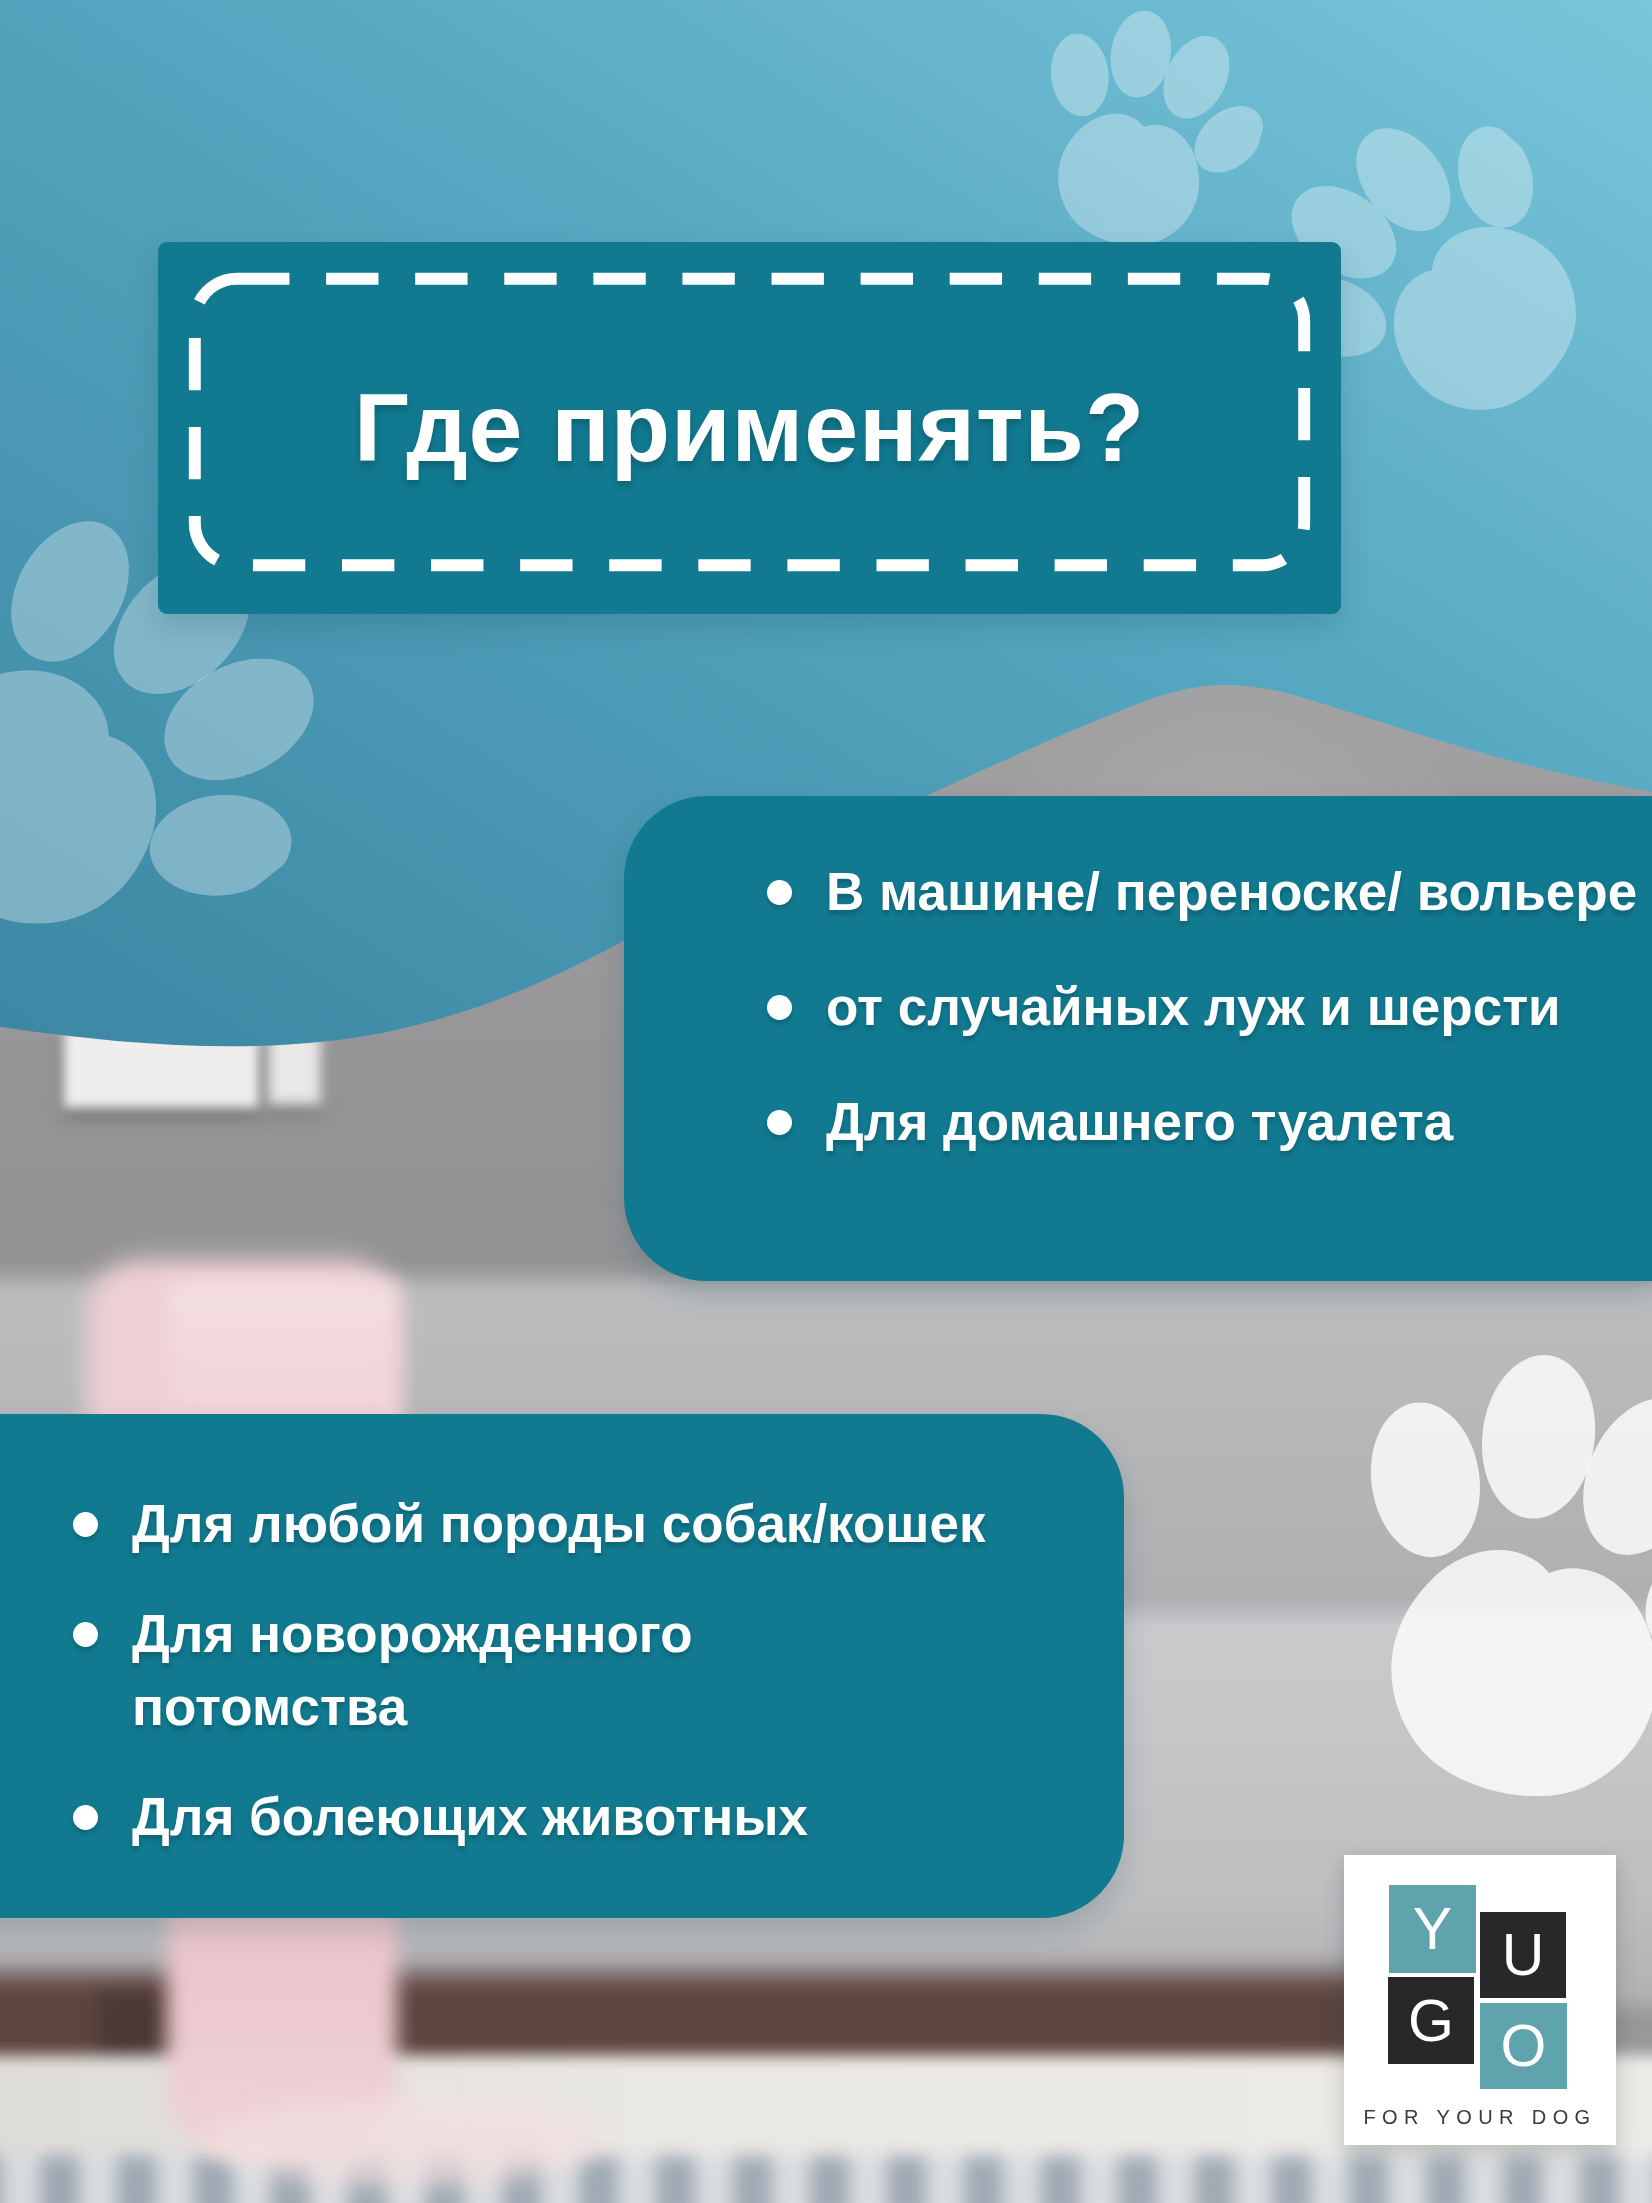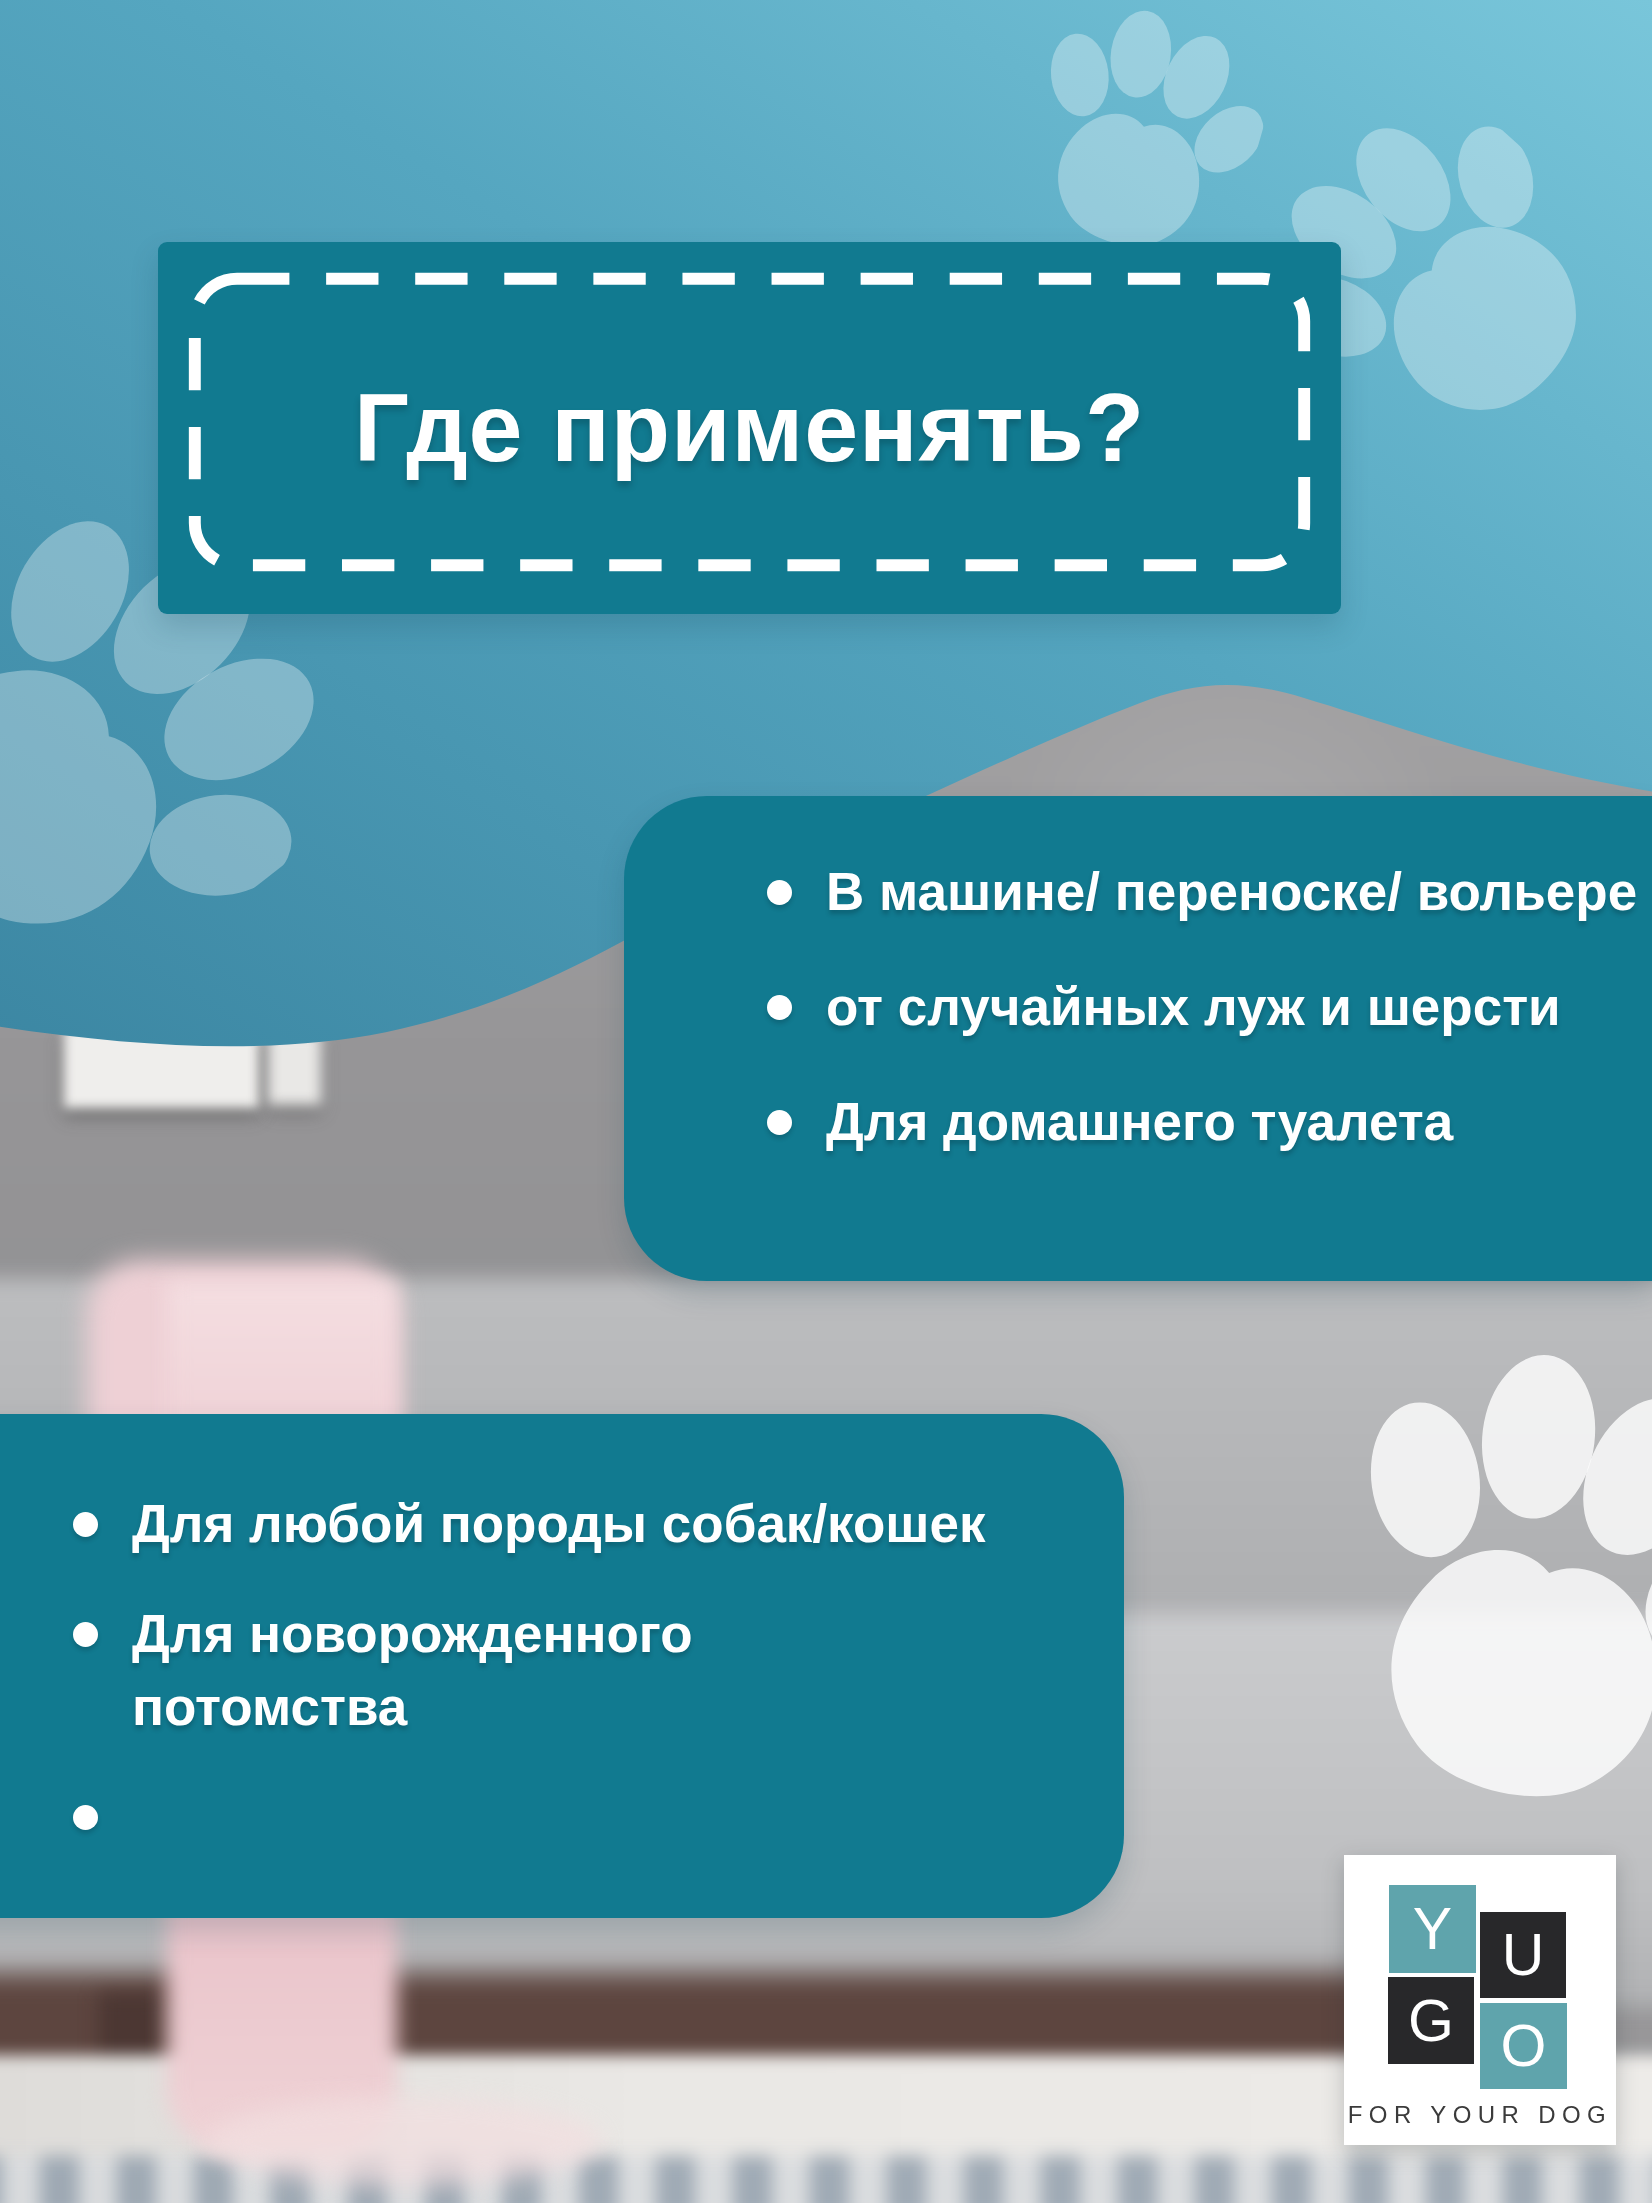--- a/index.html
+++ b/index.html
@@ -68,21 +68,21 @@
     box-shadow:0 7.3px 20px rgba(40,50,55,.25);}
   .logo-sq{position:absolute;display:flex;align-items:center;justify-content:center;
     color:#fff;font-size:59px;font-weight:400;}
   .sq-teal{background:#5fa4ac;}
   .sq-dark{background:#28282a;}
   .sq-y{left:45px;top:30px;width:87px;height:88px;}
   .sq-u{left:136px;top:57px;width:86px;height:86px;}
   .sq-g{left:44px;top:122px;width:86px;height:87px;}
   .sq-o{left:136px;top:148px;width:87px;height:86px;}
   .logo-tagline{position:absolute;left:0;bottom:16.5px;width:100%;text-align:center;
-    color:#3b3b3b;font-size:24px;letter-spacing:6.4px;font-weight:400;}
+    color:#3b3b3b;font-size:20px;letter-spacing:6.4px;font-weight:400;}
 </style>
 </head>
 <body>
 
 <div class="canvas">
 
   <div class="photo">
     <div class="wall"></div>
     <div class="frame-a"></div>
     <div class="frame-b"></div>
@@ -176,20 +176,23 @@
     </div>
     <div class="bullet-item">
       <div class="bullet-dot"></div>
       <div class="bullet-text">
         <span>Для новорожденного</span>
         <span>потомства</span>
       </div>
     </div>
     <div class="bullet-item">
       <div class="bullet-dot"></div>
+      <div class="bullet-text">
+        <span>Для болеющих животных</span>
+      </div>
     </div>
   </div>
 
   <div class="logo-card">
     <div class="logo-sq sq-teal sq-y">
       <span>Y</span>
     </div>
     <div class="logo-sq sq-dark sq-u">
       <span>U</span>
     </div>

